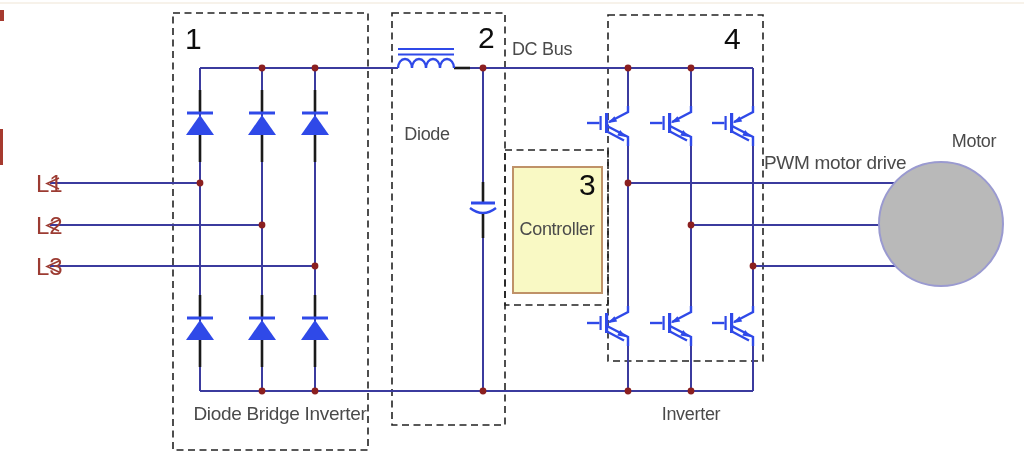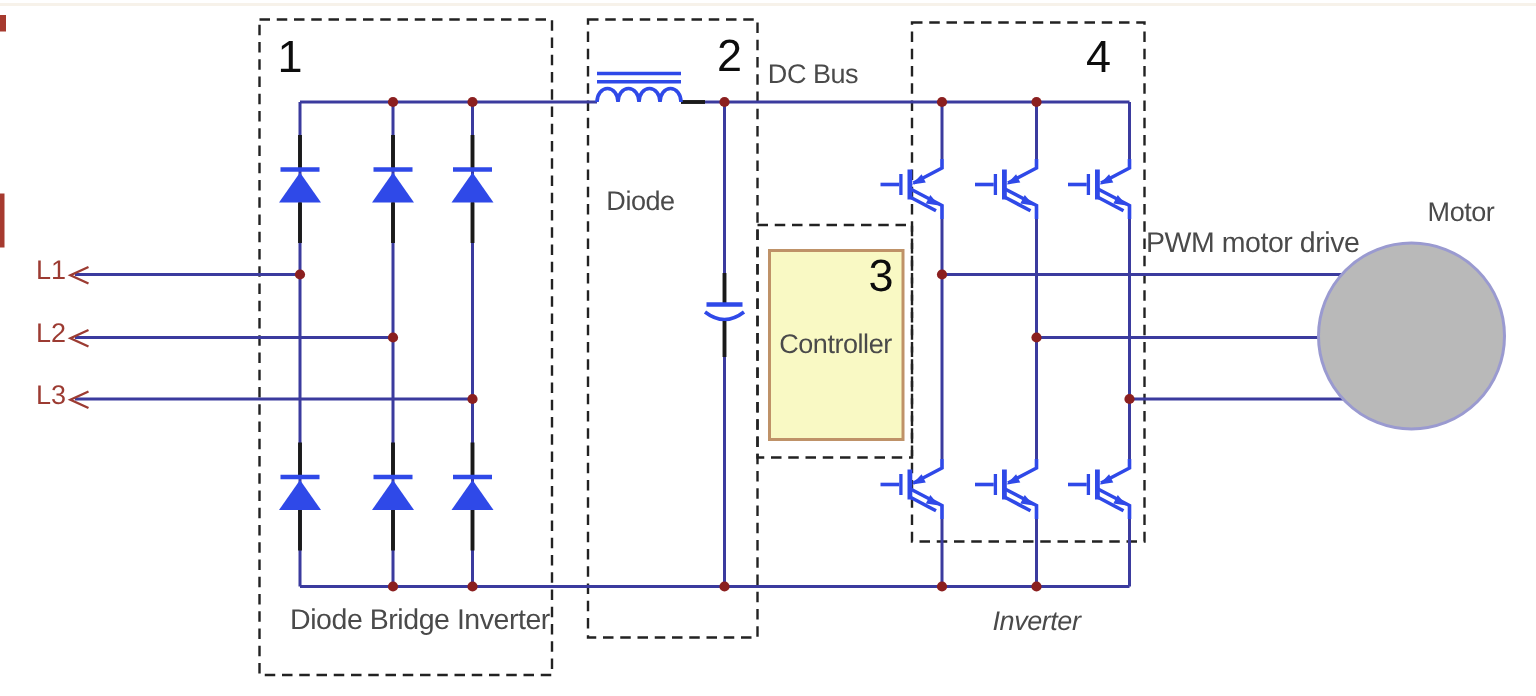--- a/index.html
+++ b/index.html
@@ -11,21 +11,21 @@
   .wire{stroke:var(--c-wire,#3b3b9e);stroke-width:2;fill:none;}
   .lead{stroke:var(--c-lead,#1a1a1a);stroke-width:2.6;fill:none;}
   .comp{stroke:var(--c-component,#2f49e8);stroke-width:2.4;fill:none;}
   .compfill{fill:var(--c-component,#2f49e8);stroke:none;}
   .dash{stroke:var(--c-dash,#222222);stroke-width:1.6;fill:none;stroke-dasharray:7 4.5;}
   .dot{fill:var(--c-dot,#8b1f1f);stroke:none;}
   .phasearrow{stroke:var(--c-phase_label,#9c3b32);stroke-width:1.6;fill:none;}
   .lbl{position:absolute;color:var(--c-text,#4a4a4a);font-size:18px;letter-spacing:-0.3px;white-space:nowrap;}
   .lbl.big{font-size:19px;}
   .num{position:absolute;color:var(--c-number,#0d0d0d);font-size:30px;letter-spacing:0;white-space:nowrap;}
-  .phase{position:absolute;color:var(--c-phase_label,#9c3b32);font-size:18px;white-space:nowrap;}
+  .phase{position:absolute;color:var(--c-phase_label,#9c3b32);font-size:24px;white-space:nowrap;margin-left:12px;}
   .c{transform:translateX(-50%);}
   .artifact-top{position:absolute;left:0;top:2px;width:1024px;height:2px;background:var(--c-artifact_faint,#f7f2ea);}
   .artifact-r1{position:absolute;left:0;top:10px;width:4px;height:11px;background:var(--c-artifact_red,#a63a2f);}
   .artifact-r2{position:absolute;left:0;top:129px;width:3px;height:36px;background:var(--c-artifact_red,#a63a2f);}
 </style>
 </head>
 <body>
 
 <div id="stage">
 
@@ -159,21 +159,21 @@
   <div class="num" style="left:185px;top:22px;">1</div>
   <div class="lbl c" style="left:280px;top:403px;font-size:19px;">Diode Bridge Inverter</div>
 
   <div class="num" style="left:478px;top:21px;">2</div>
   <div class="lbl c" style="left:427px;top:124px;">Diode</div>
 
   <div class="num" style="left:579px;top:168px;">3</div>
   <div class="lbl c" style="left:557px;top:219px;">Controller</div>
 
   <div class="num" style="left:724px;top:22px;">4</div>
-  <div class="lbl c" style="left:691px;top:404px;font-style:italic;">Inverter</div>
+  <div class="lbl c" style="left:691px;top:404px;">Inverter</div>
 
   <div class="lbl c" style="left:542px;top:39px;">DC Bus</div>
   <div class="lbl big" style="left:764px;top:152px;">PWM motor drive</div>
   <div class="lbl c" style="left:942px;top:131px;margin-left:32px;">Motor</div>
 
   <div class="phase" style="left:24px;top:170px;">L1</div>
   <div class="phase" style="left:24px;top:212px;">L2</div>
   <div class="phase" style="left:24px;top:253px;text-align:center;">L3</div>
 
 </div>

